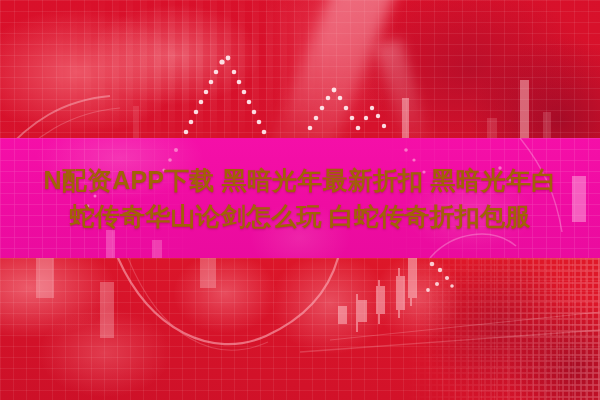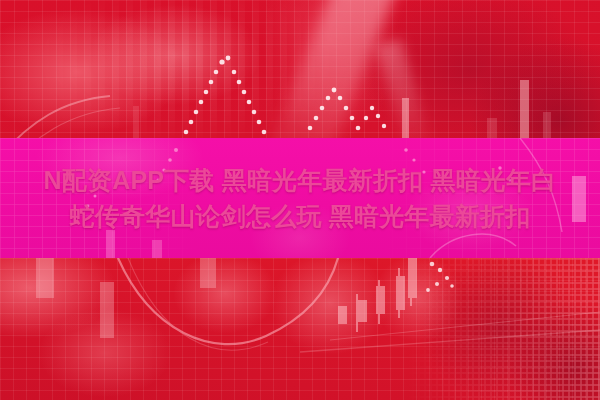--- a/index.html
+++ b/index.html
@@ -74,21 +74,21 @@
             mask-image:linear-gradient(to right, #000 0 90px, transparent 200px, transparent 380px, #000 520px, #000 100%);
   }
 
   
   #headline{
     position:absolute;left:0;top:138px;width:600px;height:120px;
     display:flex;flex-direction:column;justify-content:center;align-items:center;
     gap:6px;z-index:40;
   }
   .hl-line{
-    color:#ec4899;font-weight:bold;font-size:25px;line-height:30px;
+    color:#a16207;font-weight:bold;font-size:25px;line-height:30px;
     letter-spacing:.2px;white-space:nowrap;
     text-shadow:0 1px 2px rgba(150,0,90,.45);
   }
 
   
   #bottom{
     position:absolute;left:0;top:258px;width:600px;height:142px;overflow:hidden;
     background:
       radial-gradient(ellipse 120px 70px at 30px 30px, rgba(255,150,160,.55), transparent 72%),
       radial-gradient(ellipse 90px 60px at 105px 95px, rgba(255,140,150,.35), transparent 74%),
@@ -199,21 +199,21 @@
       <path d="M 430 258 C 452 232, 492 226, 516 246" stroke-width="1.6"></path>
       <path d="M 520 138 C 544 168, 556 196, 562 232" stroke-width="1.4"></path>
     </g>
     <rect x="572" y="176" width="14" height="46" fill="#ffc2e4" opacity="0.45"></rect>
     <rect x="106" y="230" width="9" height="28" fill="#ffc2e4" opacity="0.30"></rect>
     <rect x="152" y="240" width="10" height="18" fill="#ffc2e4" opacity="0.28"></rect>
   </svg>
 
   <div id="headline">
     <div class="hl-line">N配资APP下载 黑暗光年最新折扣 黑暗光年白</div>
-    <div class="hl-line">蛇传奇华山论剑怎么玩 黑暗光年最新折扣</div>
+    <div class="hl-line">蛇传奇华山论剑怎么玩 白蛇传奇折扣包服</div>
   </div>
 
   <div id="bottom">
     <div id="bottom-grid"></div>
     <div id="bottom-dots"></div>
   </div>
 
   <svg class="vec" viewBox="0 0 600 400" style="clip-path:inset(258px 0 0 0);">
     <g stroke="#ffb9c4" fill="none" opacity="0.55">
       <path d="M 118 258 C 150 330, 212 360, 266 336 C 310 316, 330 286, 338 258" stroke-width="2.2"></path>

